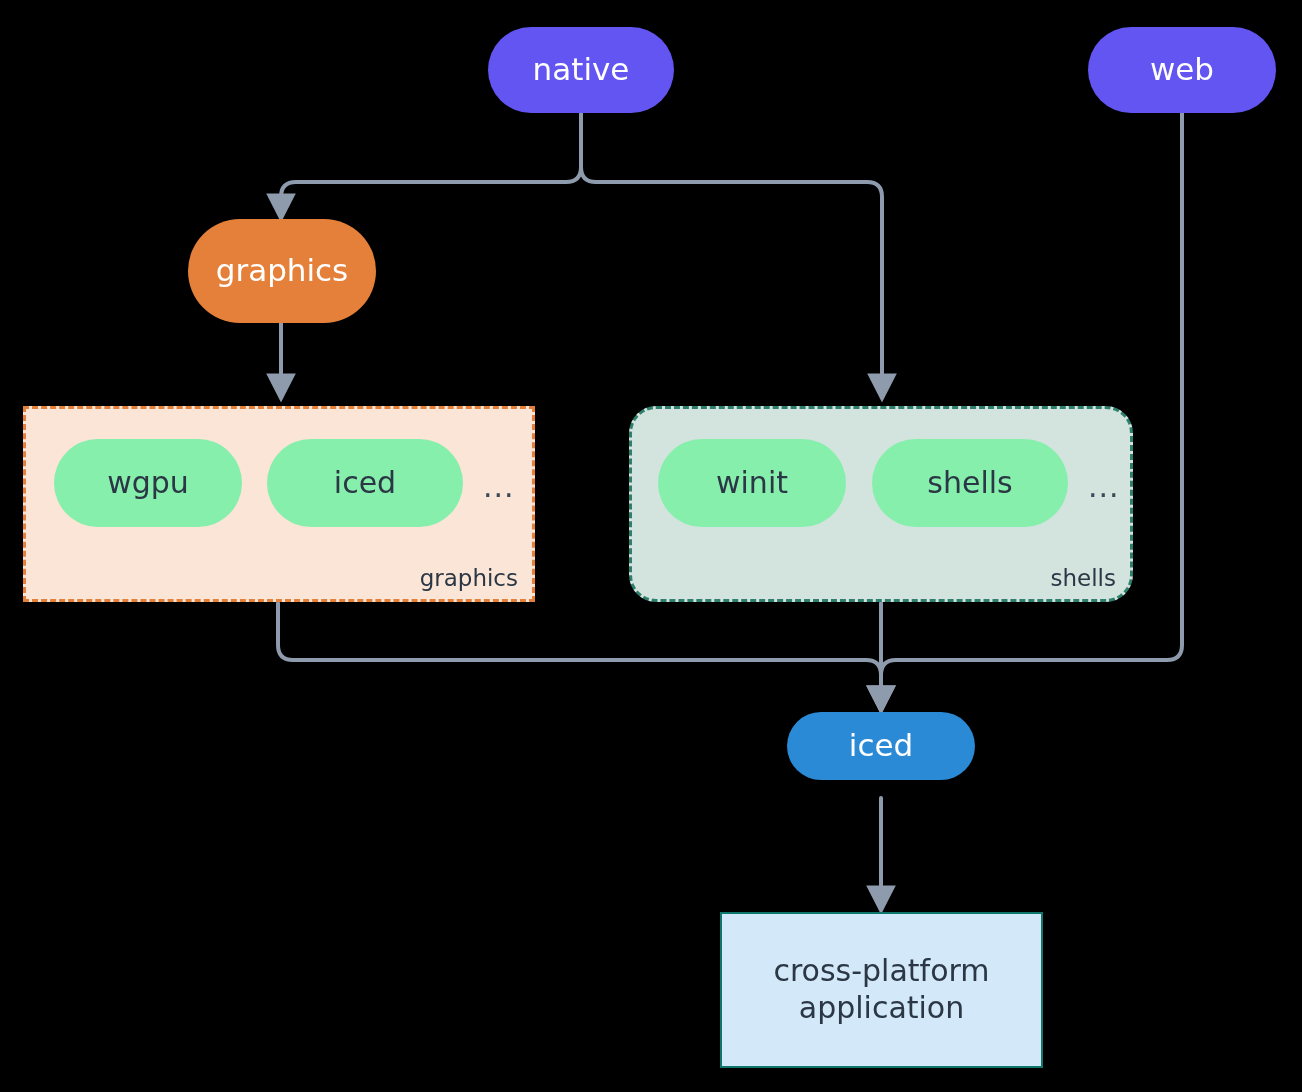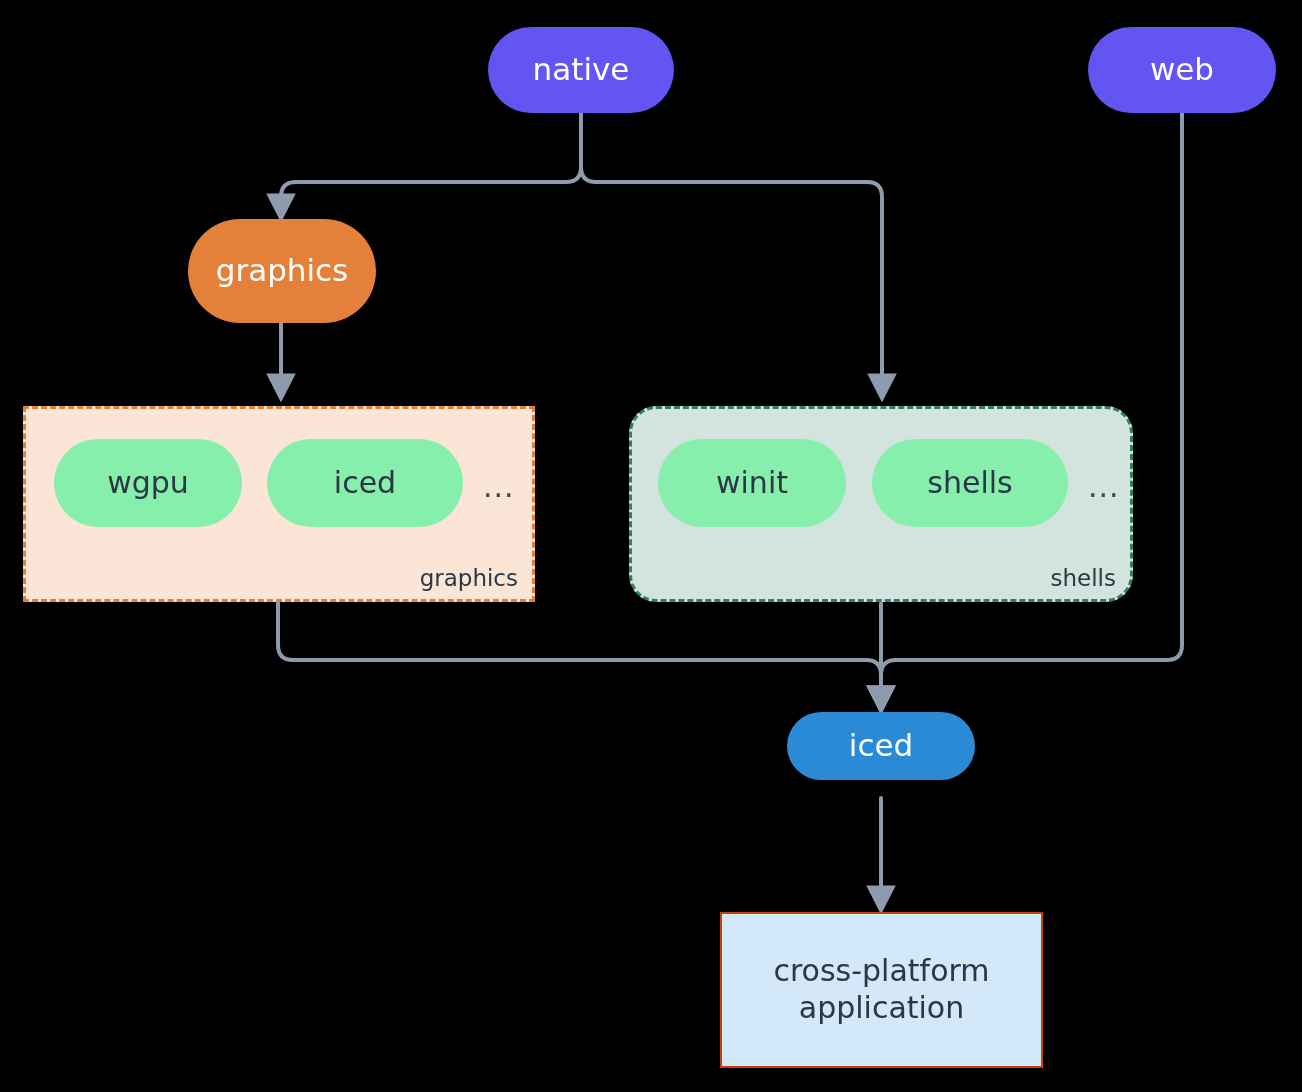--- a/index.html
+++ b/index.html
@@ -56,21 +56,21 @@
     font-size: 31px;
   }
   .leaf-pill {
     background: #86efac;
     color: #2b3745;
     font-size: 30px;
     border-radius: 999px;
   }
   .app-box {
     background: #d3e8f9;
-    border: 2px solid #c2410c;
+    border: 2px solid #0f766e;
     color: #2b3745;
     font-size: 30px;
     flex-direction: column;
   }
   .app-box .line {
     display: block;
   }
 
   
   .group {

